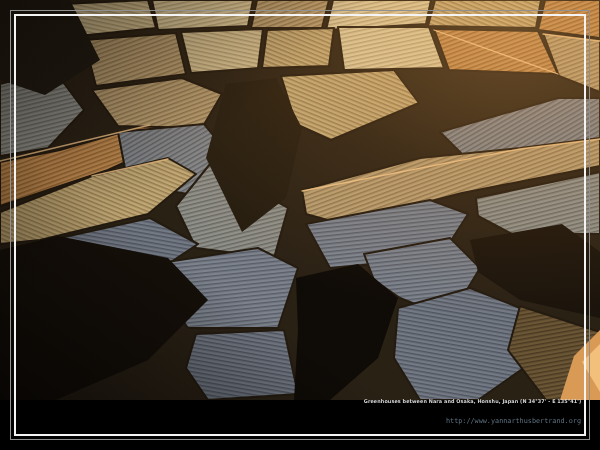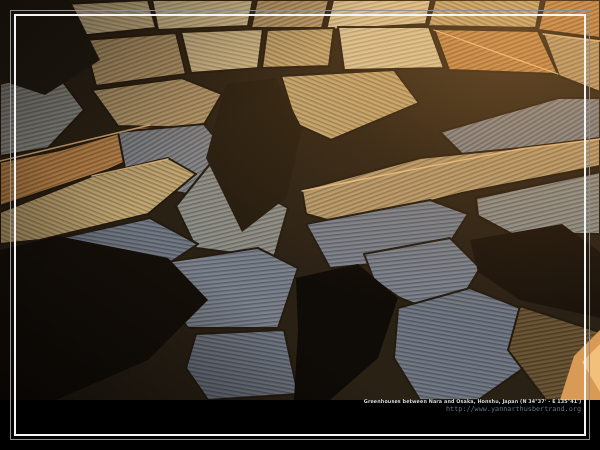--- a/index.html
+++ b/index.html
@@ -23,21 +23,21 @@
   .caption{
     position:absolute;right:19px;top:398px;text-align:right;z-index:5;
   }
   .cap-line1{
     font-size:5.2px;font-weight:bold;color:var(--caption_text);
     letter-spacing:.1px;line-height:7px;white-space:nowrap;
     transform:scaleX(.94);transform-origin:100% 50%;
   }
   .cap-line2{
     font-family:"DejaVu Sans Mono", monospace;
-    font-size:6.8px;color:var(--caption_url);line-height:8px;white-space:nowrap;
+    font-size:6.8px;color:var(--caption_url);line-height:8px;white-space:nowrap;margin-top:12px;
   }
 </style>
 </head>
 <body>
 
 <div class="stage">
 
   <div class="photo">
     <svg viewBox="0 0 600 400" preserveAspectRatio="none">
       <defs>

